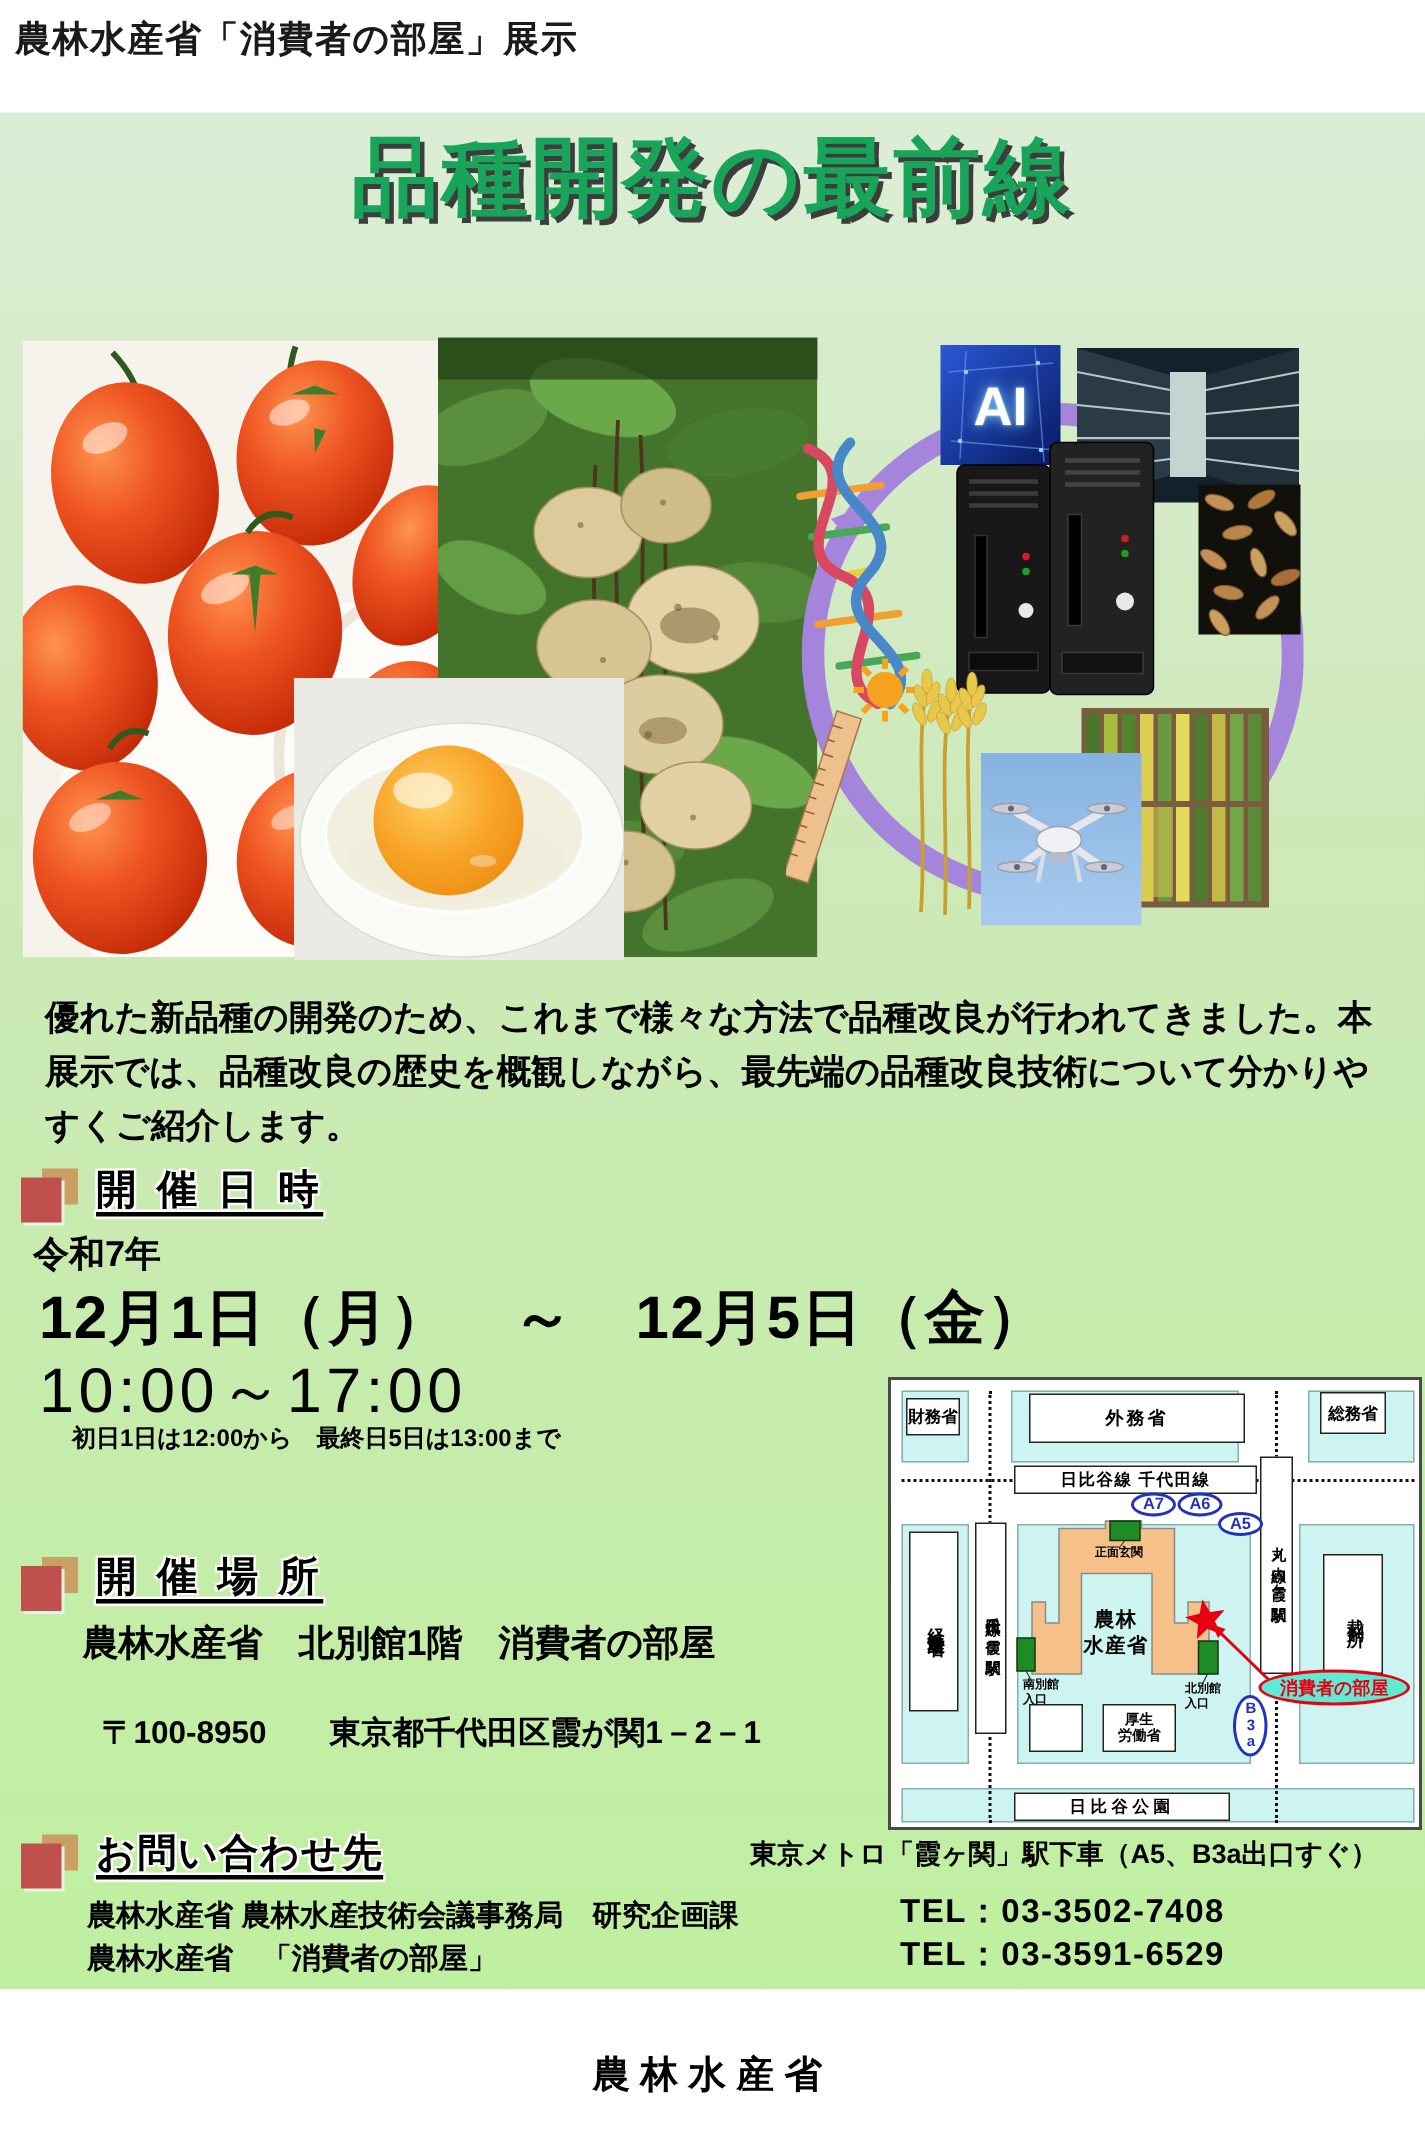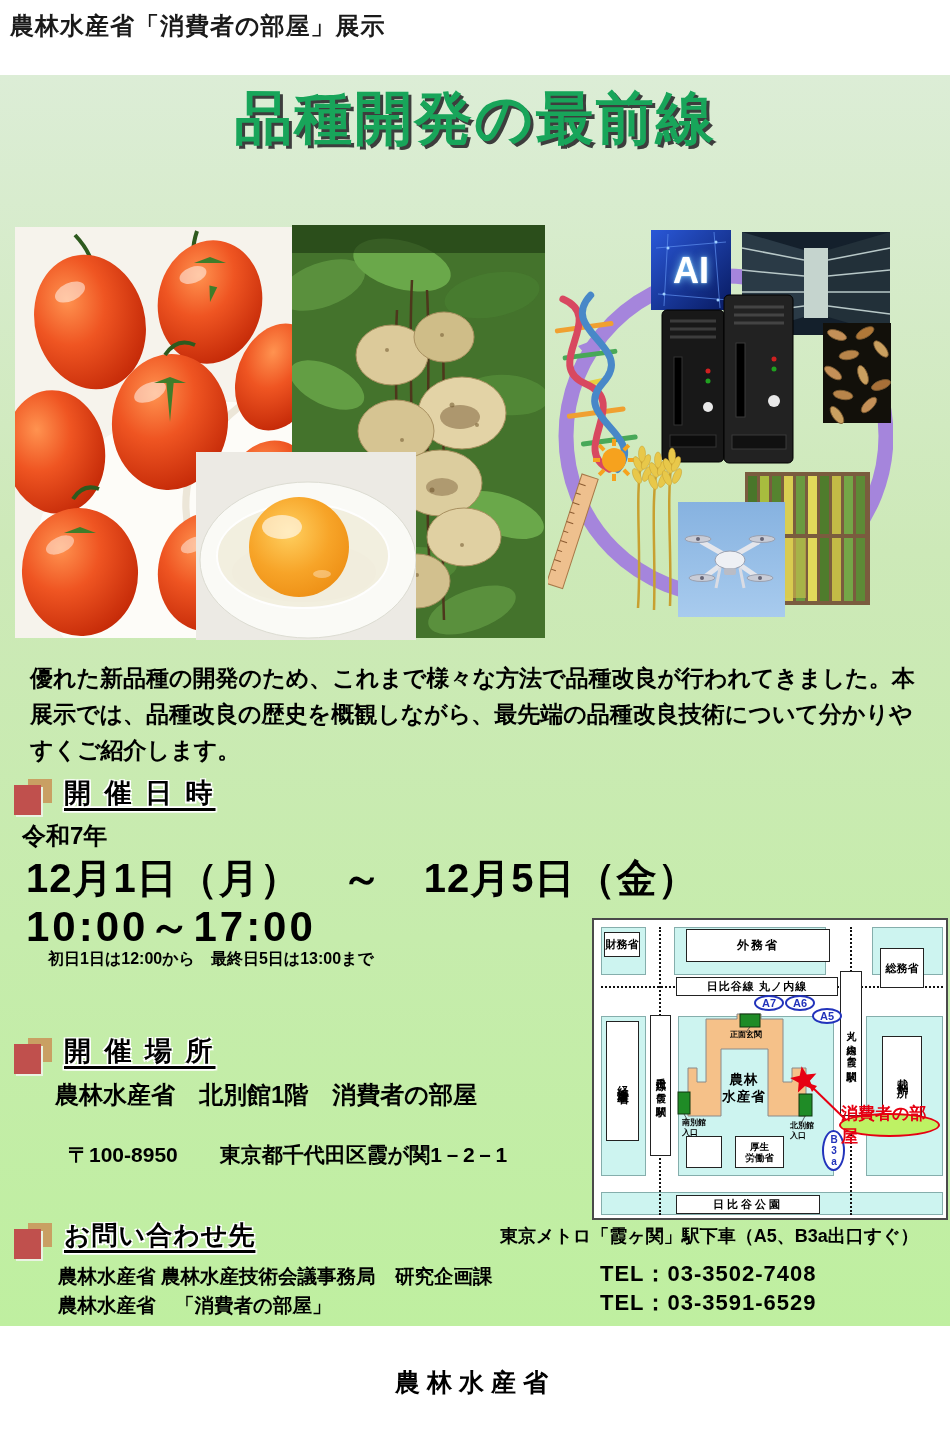--- a/index.html
+++ b/index.html
@@ -14,21 +14,21 @@
   .title { position:absolute; top:5px; width:100%; text-align:center; font-size:58px; font-weight:900;
            color:#18a55a; letter-spacing:2px; text-shadow:3px 3px 0 #3d3d3d; }
   .subtitle { position:absolute; top:76px; width:100%; text-align:center; font-size:33px; font-weight:800; color:#000;
               text-shadow:-1px -1px 0 #ffffffa0, 1px 1px 0 #ffffffa0; }
 
   .photo { position:absolute; overflow:hidden; }
   .photo svg { display:block; width:100%; height:100%; }
   .photo-tomatoes { left:15px; top:152px; width:277px; height:411px; }
   .photo-potatoes { left:292px; top:150px; width:253px; height:413px; }
   .photo-egg { left:196px; top:377px; width:220px; height:188px; z-index:3; }
-  .collage { position:absolute; left:548px; top:153px; width:345px; height:412px; }
+  .collage { position:absolute; left:524px; top:153px; width:345px; height:412px; }
   .collage svg { position:absolute; left:0; top:0; }
   .ai-label { position:absolute; left:105px; top:22px; width:76px; text-align:center; font-size:36px; font-weight:800;
               color:#fff; z-index:2; text-shadow:0 0 9px #7fd0ff, 0 0 2px #bfe8ff; }
 
   .intro { position:absolute; left:30px; top:585px; width:906px; font-size:23px; font-weight:700; line-height:1.57; color:#000; }
 
   .bullet { position:absolute; width:40px; height:38px; z-index:2; }
   .b-back { position:absolute; left:14px; top:0; width:24px; height:24px; background:#c9a063; }
   .b-front { position:absolute; left:0; top:6px; width:27px; height:30px; background:#c0504d; box-shadow:2px 2px 0 #e9f3e2; }
   .bullet1 { left:14px; top:704px; }
@@ -37,21 +37,21 @@
 
   .sec-h { position:absolute; font-size:27px; font-weight:800; color:#000; letter-spacing:3px;
            text-decoration:underline; text-underline-offset:6px; text-decoration-thickness:2.5px;
            text-shadow:-1.5px -1.5px 0 #fff, 1.5px -1.5px 0 #fff, -1.5px 1.5px 0 #fff, 1.5px 1.5px 0 #fff; z-index:2; }
   .h-schedule { left:64px; top:700px; }
   .h-venue { left:64px; top:958px; }
   .h-contact { left:64px; top:1143px; font-size:26px; letter-spacing:1px; }
 
   .era { position:absolute; left:22px; top:745px; font-size:24px; font-weight:800; }
   .date-range { position:absolute; left:26px; top:776px; font-size:40px; font-weight:800; letter-spacing:1px; }
-  .time-range { position:absolute; left:26px; top:824px; font-size:42px; font-weight:700; letter-spacing:3px; }
+  .time-range { position:absolute; left:26px; top:824px; font-size:42px; font-weight:400; letter-spacing:3px; }
   .note { position:absolute; left:48px; top:874px; font-size:16px; font-weight:700; }
 
   .place { position:absolute; left:55px; top:1004px; font-size:24px; font-weight:800; }
   .address { position:absolute; left:50px; top:1066px; font-size:21px; font-weight:800;margin-left:18px; }
 
   .access-note { position:absolute; left:500px; top:1149px; width:445px; font-size:18px; font-weight:800; }
   .c-name { position:absolute; left:58px; font-size:19.5px; font-weight:800; }
   .c-name1 { top:1188px; } .c-name2 { top:1217px; }
   .c-tel { position:absolute; left:600px; font-size:22px; font-weight:800; letter-spacing:1px; }
   .c-tel1 { top:1184px; } .c-tel2 { top:1213px; }
@@ -70,21 +70,21 @@
   .cb7 { left:7px; top:272px; width:342px; height:23px; }
   .dv { position:absolute; width:0; border-left:2px dotted #111; z-index:2; }
   .dv1 { left:65px; top:7px; height:288px; }
   .dv2 { left:256px; top:7px; height:288px; }
   .dh { position:absolute; height:0; border-top:2px dotted #111; left:7px; top:66px; width:342px; z-index:2; }
   .wb, .st { position:absolute; background:#fff; border:1px solid #222; display:flex; align-items:center; justify-content:center;
              font-weight:700; color:#000; z-index:3; text-align:center; }
   .vtext { writing-mode:vertical-rl; text-orientation:upright; letter-spacing:2px; }
   .wb-zaimusho { left:10px; top:12px; width:36px; height:25px; font-size:11px; }
   .wb-gaimusho { left:92px; top:9px; width:144px; height:33px; font-size:12px; letter-spacing:2px; }
-  .wb-somusho { left:286px; top:28px; width:44px; height:40px; font-size:11px; }
+  .wb-somusho { left:286px; top:8px; width:44px; height:28px; font-size:11px; }
   .wb-keizai { left:12px; top:101px; width:33px; height:120px; font-size:11.5px; }
   .wb-saibansho { left:288px; top:116px; width:40px; height:80px; font-size:11.5px; letter-spacing:4px; }
   .wb-kosei { left:141px; top:216px; width:49px; height:32px; font-size:9.5px; line-height:1.2; white-space:pre-line; }
   .wb-plain { left:92px; top:216px; width:36px; height:32px; }
   .wb-park { left:82px; top:275px; width:144px; height:19px; font-size:11px; letter-spacing:3px; }
   .st-hibiya { left:82px; top:57px; width:162px; height:19px; font-size:11px; letter-spacing:1px; }
   .st-chiyoda { left:56px; top:95px; width:21px; height:141px; font-size:10px; letter-spacing:1px; }
   .st-marunouchi { left:246px; top:51px; width:22px; height:145px; font-size:10px; letter-spacing:1px; }
   .map-svg { position:absolute; left:0; top:0; z-index:4; }
   .ml { position:absolute; color:#000; font-weight:700; z-index:5; }
@@ -92,21 +92,21 @@
   .ml-shomen { left:129px; top:109px; width:46px; text-align:center; font-size:8px; }
   .ml-minami { left:88px; top:198px; font-size:8px; line-height:1.25; white-space:pre-line; }
   .ml-kita { left:196px; top:201px; font-size:8px; line-height:1.25; white-space:pre-line; }
   .exit { position:absolute; border:2px solid #2233bb; border-radius:50%; background:#fff; color:#2233bb;
           font-weight:800; display:flex; align-items:center; justify-content:center; z-index:5; }
   .exit-a7 { left:160px; top:75px; width:30px; height:16px; font-size:11px; }
   .exit-a6 { left:191px; top:75px; width:30px; height:16px; font-size:11px; }
   .exit-a5 { left:218px; top:88px; width:30px; height:16px; font-size:11px; }
   .exit-b3a { left:228px; top:210px; width:23px; height:41px; font-size:10px; writing-mode:vertical-rl; text-orientation:upright; line-height:1; }
   .consumer { position:absolute; left:245px; top:193px; width:101px; height:24px; border:2px solid #e60012; border-radius:50%;
-              background:#bef264; color:#e60012; font-weight:800; font-size:17px; display:flex; align-items:center; justify-content:center; z-index:5; }
+              background:#5eead4; color:#e60012; font-weight:800; font-size:12px; display:flex; align-items:center; justify-content:center; z-index:5; }
 </style>
 </head>
 <body>
 
 <div class="page">
 
   <div class="top-label">農林水産省「消費者の部屋」展示</div>
 
   <div class="poster">
 
@@ -453,21 +453,21 @@
 
       <div class="wb wb-zaimusho">財務省</div>
       <div class="wb wb-gaimusho">外務省</div>
       <div class="wb wb-somusho">総務省</div>
       <div class="wb wb-keizai vtext">経済産業省</div>
       <div class="wb wb-saibansho vtext">裁判所</div>
       <div class="wb wb-kosei">厚生
 労働省</div>
       <div class="wb wb-plain"></div>
       <div class="wb wb-park">日比谷公園</div>
-      <div class="st st-hibiya">日比谷線 丸ノ内線</div>
+      <div class="st st-hibiya">日比谷線 千代田線</div>
       <div class="st st-chiyoda vtext">千代田線　霞ケ関駅</div>
       <div class="st st-marunouchi vtext">丸ノ内線　霞ヶ関駅</div>
 
       <svg class="map-svg" width="356" height="302" viewBox="0 0 356 302">
         <path d="M112,99 L143,99 L143,94 L167,94 L167,99 L189,99 L189,162 L198,162 L198,148 L212,148 L212,196 L174,196 L174,129 L127,129 L127,196 L94,196 L94,148 L103,148 L103,162 L112,162 Z" fill="#f5c189" stroke="#8a8a8a" stroke-width="1"></path>
         <g fill="#1f8b26" stroke="#10360f" stroke-width="1">
           <rect x="146" y="94" width="20" height="13"></rect>
           <rect x="84" y="172" width="12" height="22"></rect>
           <rect x="205" y="174" width="13" height="22"></rect>
         </g>

